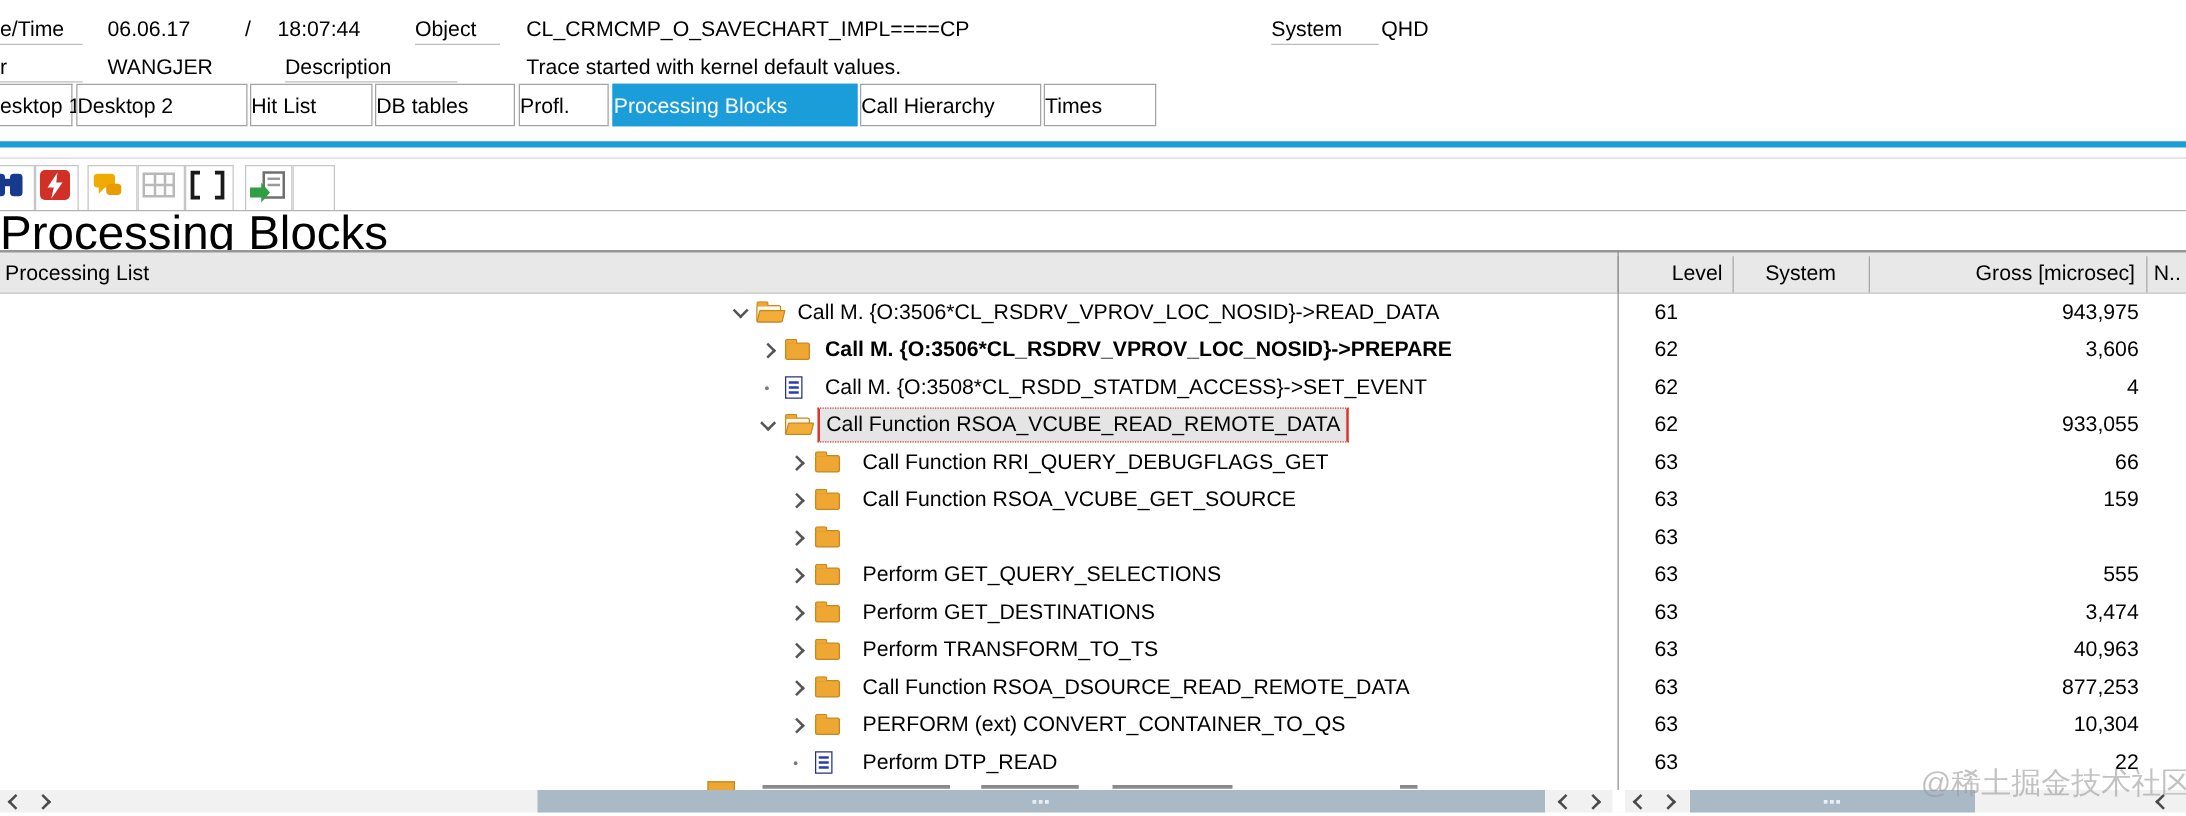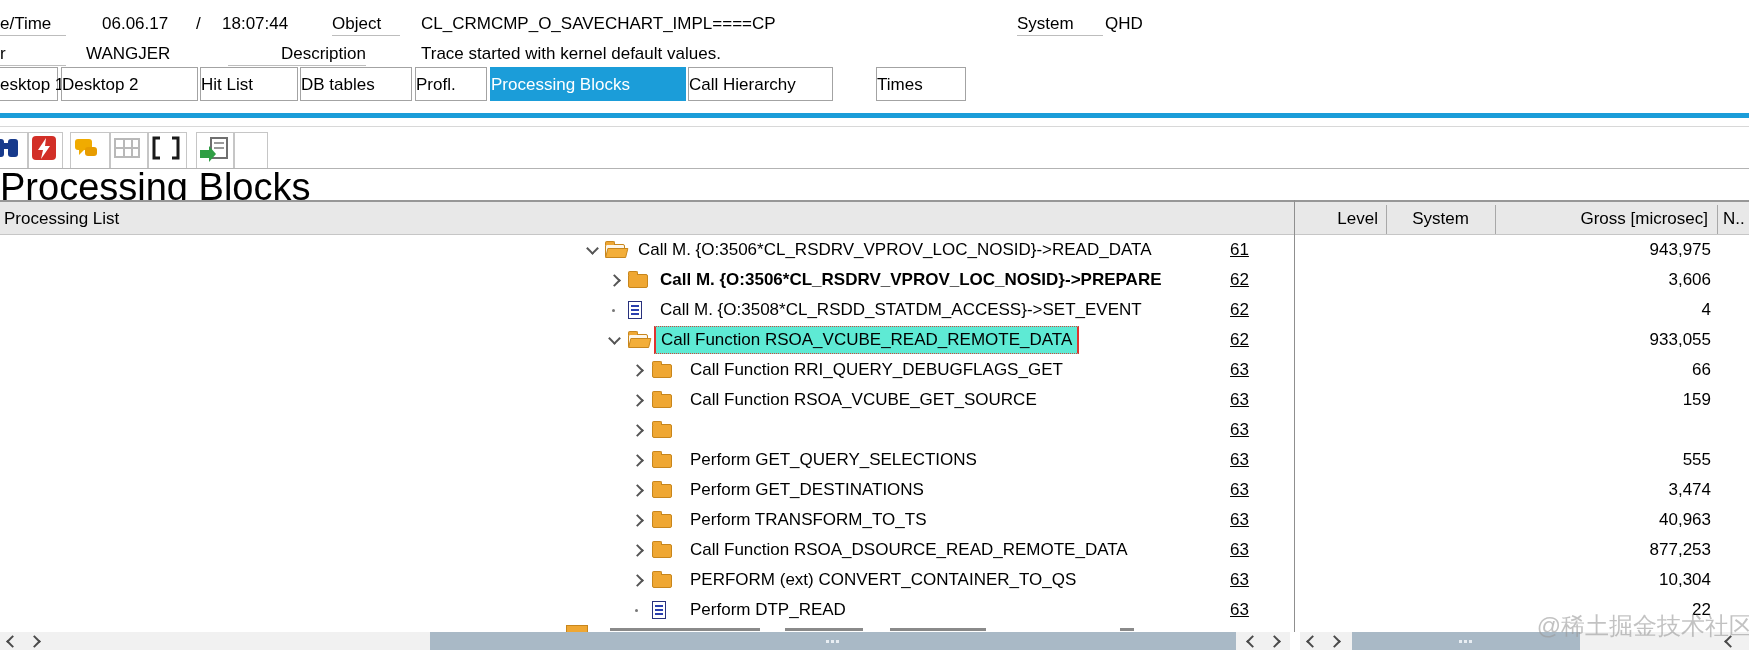--- a/index.html
+++ b/index.html
@@ -37,24 +37,24 @@
   .chev.right{transform:rotate(-45deg);top:11px;}
   .chev.down{transform:rotate(45deg);top:9px;}
   .dot{position:absolute;width:3px;height:3px;border-radius:50%;background:#777;top:14px;}
   .folder{position:absolute;top:9px;width:20px;height:14px;background:#efa733;border:1px solid #c8861c;border-radius:2px;box-sizing:border-box;}
   .folder::before{content:'';position:absolute;top:-4px;left:-1px;width:8px;height:3px;background:#efa733;border:1px solid #c8861c;border-bottom:none;border-radius:2px 2px 0 0;}
   .folder.open{background:#fdf6ea;}
   .folder.open::after{content:'';position:absolute;left:-1px;bottom:-1px;width:19px;height:8px;background:#f3ae39;border:1px solid #c8861c;transform:skewX(-14deg);transform-origin:bottom left;border-radius:1px;}
   .docicon{position:absolute;top:6px;width:14px;height:18px;background:#fff;border:1px solid #28317d;box-sizing:border-box;}
   .docicon::before{content:'';position:absolute;left:2px;right:2px;top:3px;height:2px;background:#2a3fae;box-shadow:0 4px 0 #2a3fae,0 8px 0 #2a3fae;}
   .row-text{position:absolute;top:0;line-height:30px;white-space:nowrap;}
-  .sel-box{position:absolute;top:1px;height:26px;line-height:26px;white-space:nowrap;background:#5eead4;
+  .sel-box{position:absolute;top:1px;height:26px;line-height:26px;white-space:nowrap;background:#e5e5e5;
            border-top:1px dotted #d4423c;border-bottom:1px dotted #d4423c;
            border-left:2px solid #e0342e;border-right:2px solid #e0342e;padding:0 5px;}
-  .level-cell{position:absolute;left:1230px;width:78px;text-align:left;line-height:30px;text-decoration:underline;}
+  .level-cell{position:absolute;left:1294px;width:78px;text-align:center;line-height:30px;}
   .gross-cell{position:absolute;left:1495px;width:216px;text-align:right;line-height:30px;}
   .vline{position:absolute;left:1294px;top:200px;width:1px;height:432px;background:#8f8f8f;z-index:3;}
 
   
   .sliver-folder{position:absolute;left:566px;top:390px;width:20px;height:7px;background:#efa733;border:1px solid #c8861c;border-bottom:none;}
   .sliver-mark{position:absolute;top:393px;height:3px;background:#8a8a8a;}
 
   
   .sb-strip{position:absolute;left:0;top:632px;width:1749px;height:18px;background:#f1f1f1;}
   .sb-thumb{position:absolute;top:0;height:18px;background:#a9b9c6;}
@@ -66,43 +66,43 @@
 
   .watermark{position:absolute;right:-4px;top:610px;font-size:24px;color:#9b9b9b;opacity:.6;white-space:nowrap;z-index:5;}
 </style>
 </head>
 <body>
 
 <div class="screen">
 
   <div>
     <span class="f-label" style="left:0;top:14px;width:66px;">e/Time</span>
-    <span class="f-value" style="left:102px;top:14px;">06.06.17</span>
+    <span class="f-value" style="left:86px;top:14px;">06.06.17</span>
     <span class="f-value" style="left:196px;top:14px;">/</span>
     <span class="f-value" style="left:222px;top:14px;">18:07:44</span>
     <span class="f-label" style="left:332px;top:14px;width:68px;">Object</span>
     <span class="f-value" style="left:421px;top:14px;">CL_CRMCMP_O_SAVECHART_IMPL====CP</span>
     <span class="f-label" style="left:1017px;top:14px;width:86px;">System</span>
     <span class="f-value" style="left:1105px;top:14px;">QHD</span>
 
     <span class="f-label" style="left:0;top:44px;width:66px;">r</span>
     <span class="f-value" style="left:86px;top:44px;">WANGJER</span>
-    <span class="f-label" style="left:228px;top:44px;width:138px;text-align:right;">Description</span>
+    <span class="f-label" style="left:228px;top:44px;width:138px;">Description</span>
     <span class="f-value" style="left:421px;top:44px;">Trace started with kernel default values.</span>
   </div>
 
   <div id="tabstrip">
       <div class="tab" style="left: 0px; width: 58px; border-left: none;">esktop 1</div>
       <div class="tab" style="left: 61px; width: 137px;">Desktop 2</div>
       <div class="tab" style="left: 200px; width: 98px;">Hit List</div>
       <div class="tab" style="left: 300px; width: 112px;">DB tables</div>
       <div class="tab" style="left: 415px; width: 72px;">Profl.</div>
       <div class="tab active" style="left: 490px; width: 196px;">Processing Blocks</div>
       <div class="tab" style="left: 688px; width: 145px;">Call Hierarchy</div>
-      <div class="tab" style="left: 835px; width: 90px; margin-left: 41px;">Times</div>
+      <div class="tab" style="left: 835px; width: 90px;">Times</div>
     </div>
   <div class="accent-bar"></div>
 
   <div class="hline" style="top:126px;background:#d8d8d8;"></div>
   <div class="toolbar" id="toolbar">
       <div class="icon-box" style="left: 0px; width: 28px; border-left: none;"><svg width="30" height="30" viewBox="0 0 30 30">
           <rect x="-6" y="6" width="10" height="18" rx="3" fill="#173a8c"></rect>
           <rect x="8" y="6" width="10" height="18" rx="3" fill="#173a8c"></rect>
           <rect x="1" y="10" width="10" height="6" fill="#173a8c"></rect>
         </svg></div>

